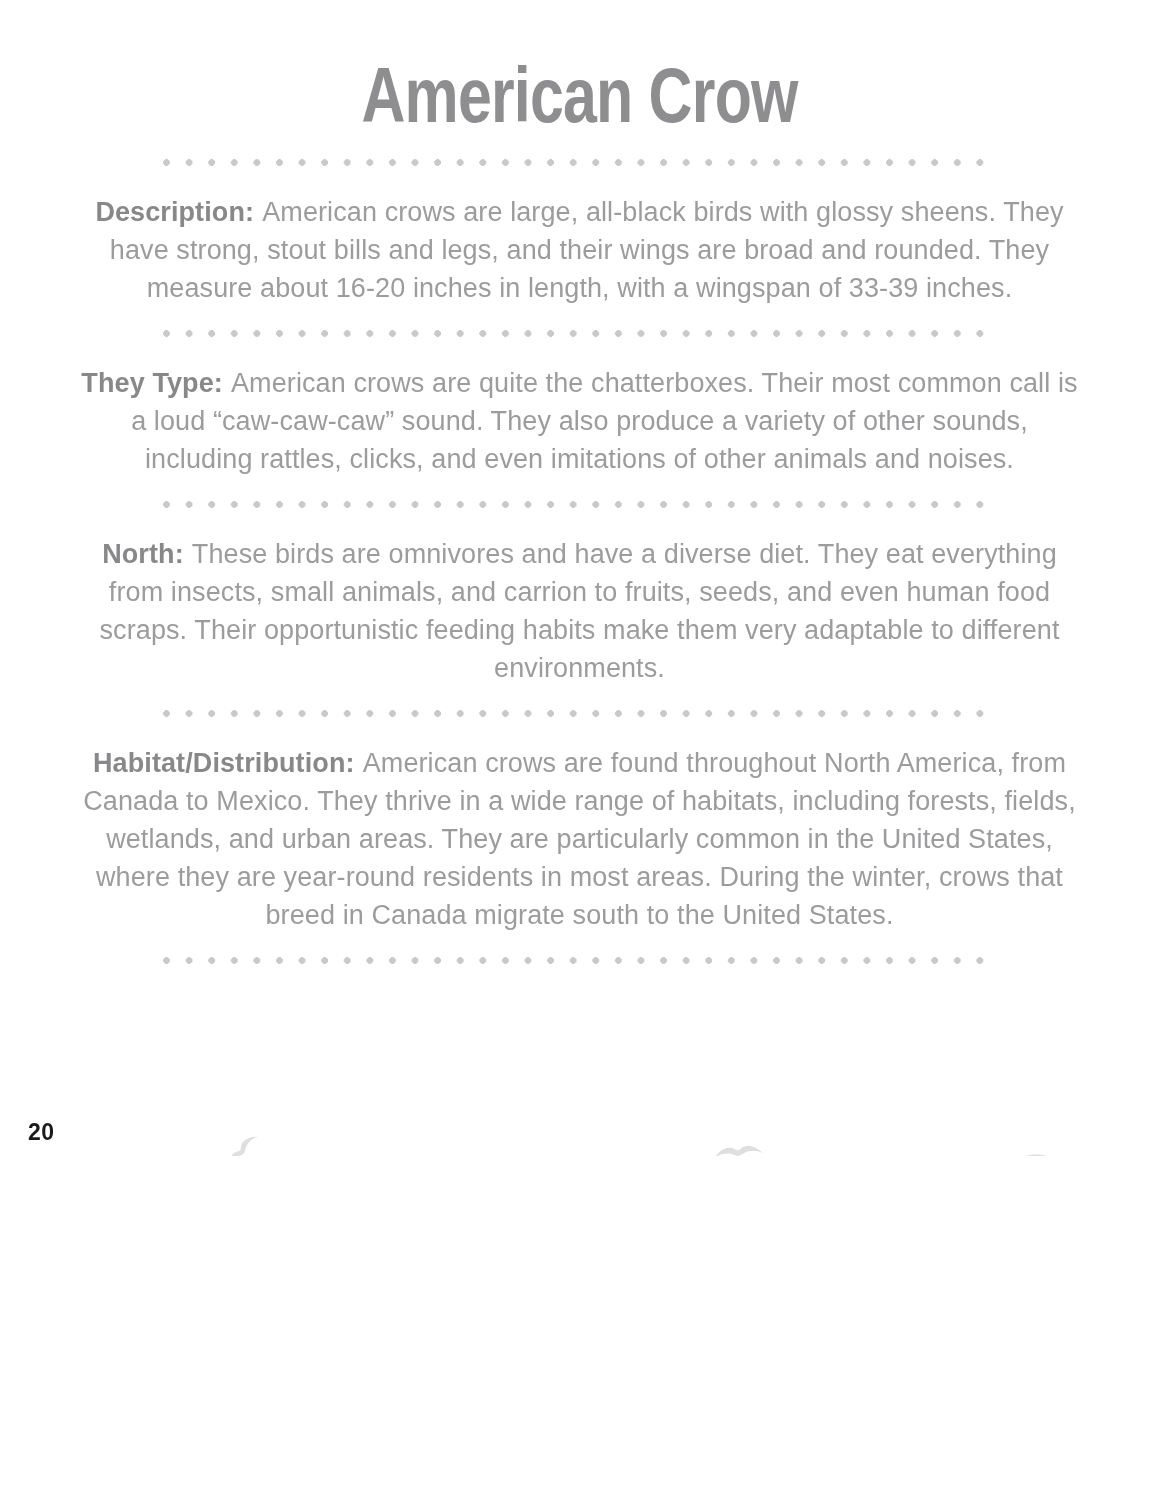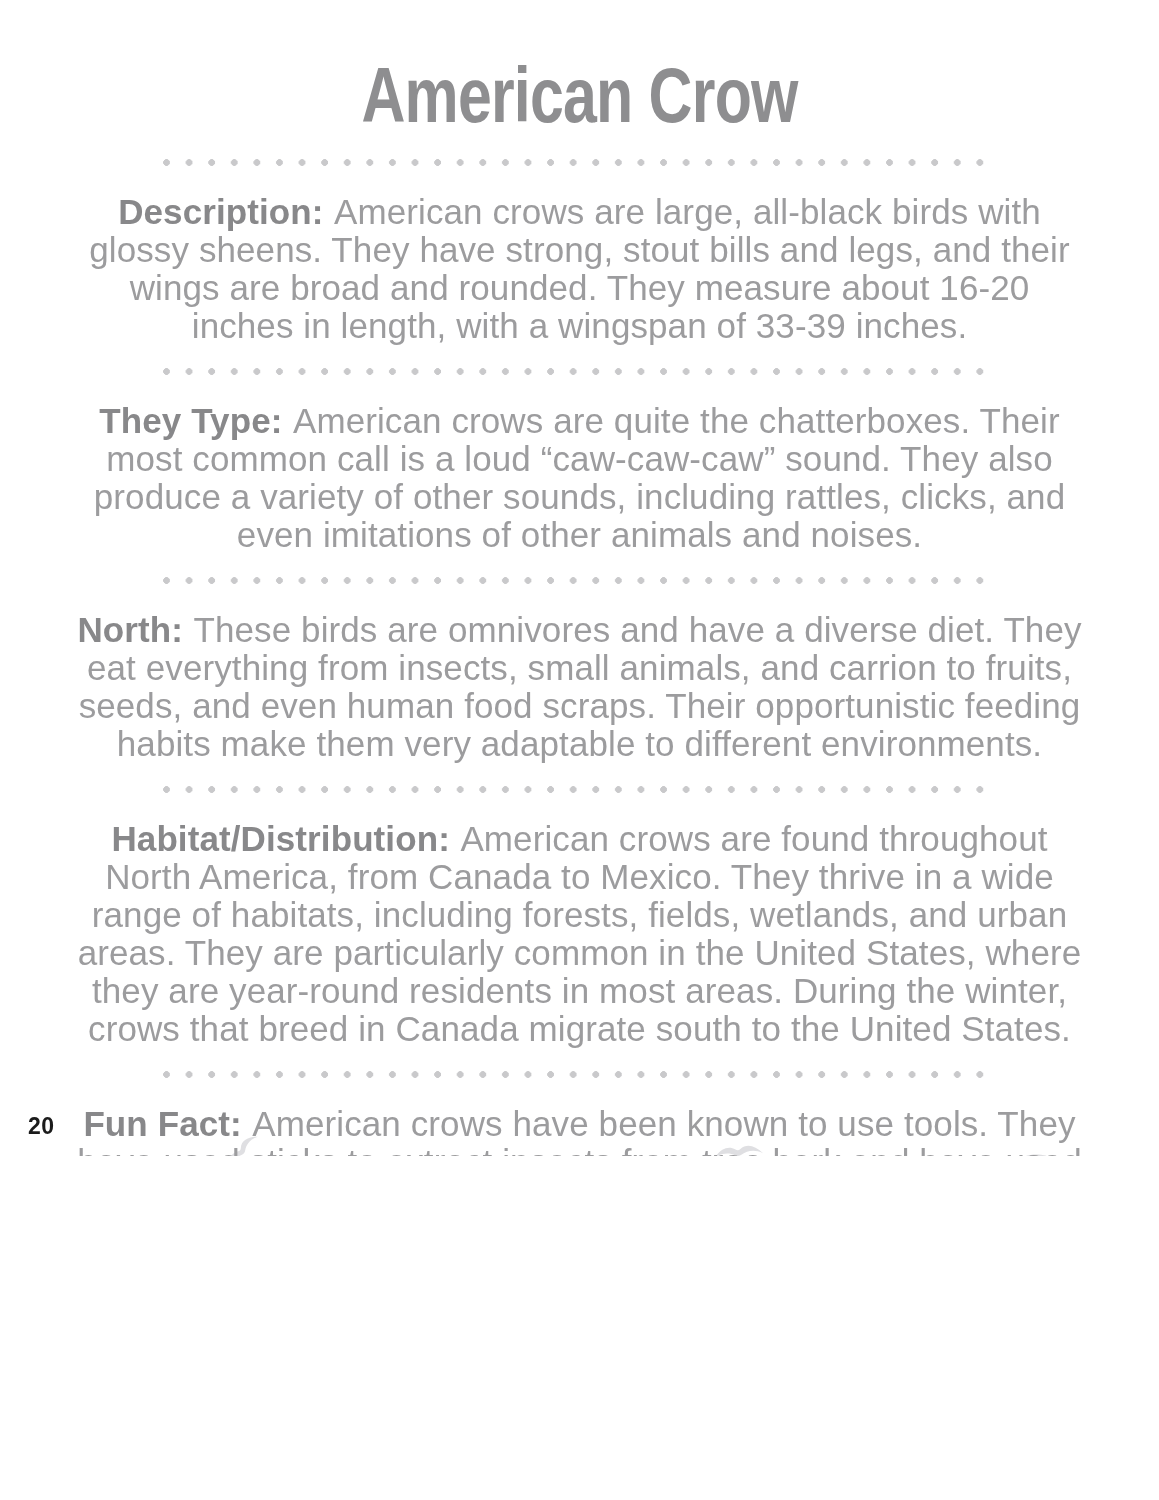--- a/index.html
+++ b/index.html
@@ -25,28 +25,28 @@
     transform-origin:center;
   }
   .sep{
     width:836px; height:9px; margin:22px auto 26px auto;
     background-image:radial-gradient(circle 3.5px at 4.5px 4.5px, var(--dots) 3.1px, rgba(0,0,0,0) 3.6px);
     background-size:22.6px 9px; background-repeat:repeat-x;
   }
   .sep.first{margin-top:24px;}
   .para{
     width:1010px; margin:0 auto; text-align:center;
-    color:var(--body); font-size:35px; line-height:38px;
+    color:var(--body); font-size:27px; line-height:38px;
     letter-spacing:0.1px;
   }
   .para strong{
     color:var(--label); font-weight:bold; margin-right:0.30em;
   }
   .page-number{
-    position:absolute; left:28px; bottom:16px; z-index:2;
+    position:absolute; left:28px; bottom:10px; z-index:2;
     color:var(--pagenum); font-size:23px; font-weight:bold;
     letter-spacing:0.5px;
   }
 </style>
 </head>
 <body>
 
 <div class="page">
 
   <svg class="art-layer" viewBox="0 0 1159 1500" xmlns="http://www.w3.org/2000/svg" aria-hidden="true">
@@ -2467,18 +2467,17 @@
     <div class="sep"></div>
 
     <p class="para"><strong>North:</strong><span>These birds are omnivores and have a diverse diet. They eat everything from insects, small animals, and carrion to fruits, seeds, and even human food scraps. Their opportunistic feeding habits make them very adaptable to different environments.</span></p>
 
     <div class="sep"></div>
 
     <p class="para"><strong>Habitat/Distribution:</strong><span>American crows are found throughout North America, from Canada to Mexico. They thrive in a wide range of habitats, including forests, fields, wetlands, and urban areas. They are particularly common in the United States, where they are year-round residents in most areas. During the winter, crows that breed in Canada migrate south to the United States.</span></p>
 
     <div class="sep"></div>
 
-    <p class="para"><strong>Fun Fact:</strong><span>American crows have been known to use tools. They have used sticks to extract insects from tree bark and have used leaves to scoop water.</span></p>
 
   </div>
 
   <div class="page-number">20</div>
 </div>
 
 </body></html>

